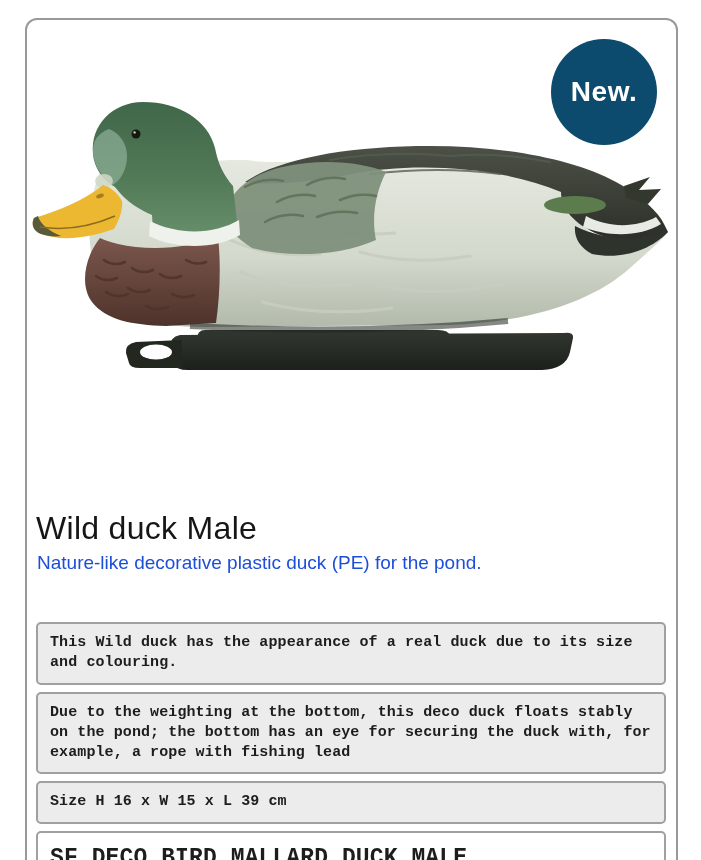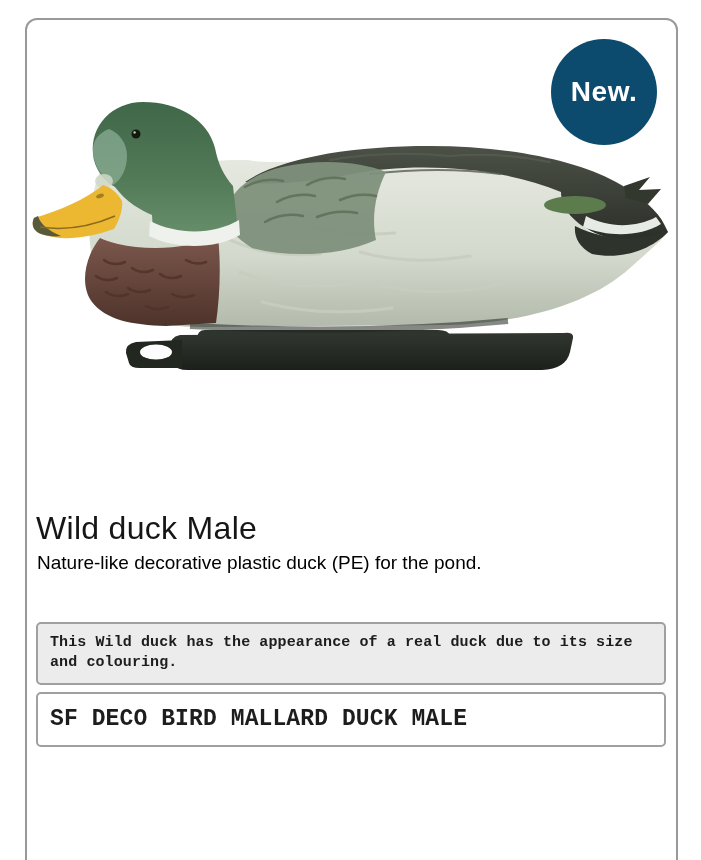--- a/index.html
+++ b/index.html
@@ -37,21 +37,21 @@
   .title {
     position: absolute;
     left: 9px; top: 490px;
     font-size: 32px; font-weight: normal;
     color: #161616; letter-spacing: 0.3px;
     white-space: nowrap;
   }
   .subtitle {
     position: absolute;
     left: 10px; top: 532px;
-    font-size: 19px; color: #000000;
+    font-size: 19px; color: #1d4ed8;
     white-space: nowrap;
   }
   .boxes {
     position: absolute;
     left: 9px; top: 602px;
     width: 630px;
   }
   .ibox {
     background: #ececec;
     border: 2px solid #a0a0a0;
@@ -169,16 +169,18 @@
       <path d="M10,137 C36,141 62,136 85,126" stroke="#8a6a1e" stroke-width="1.5" fill="none"></path>
       <ellipse cx="70" cy="106" rx="4" ry="2" fill="#a37f1f" transform="rotate(-18 70 106)"></ellipse>
     </g>
   </svg>
 
   <div class="title">Wild duck Male</div>
   <div class="subtitle">Nature-like decorative plastic duck (PE) for the pond.</div>
 
   <div class="boxes">
     <div class="ibox">This Wild duck has the appearance of a real duck due to its size and colouring.</div>
+    <div class="ibox">Due to the weighting at the bottom, this deco duck floats stably on the pond; the bottom has an eye for securing the duck with, for example, a rope with fishing lead</div>
+    <div class="ibox">Size H 16 x W 15 x L 39 cm</div>
     <div class="ibox white">SF DECO BIRD MALLARD DUCK MALE</div>
   </div>
 
 </div>
 
 </body></html>

